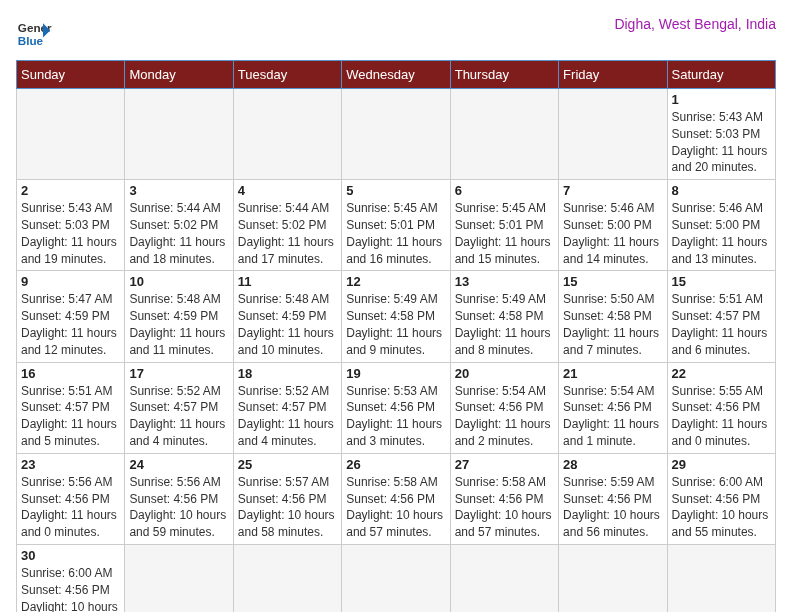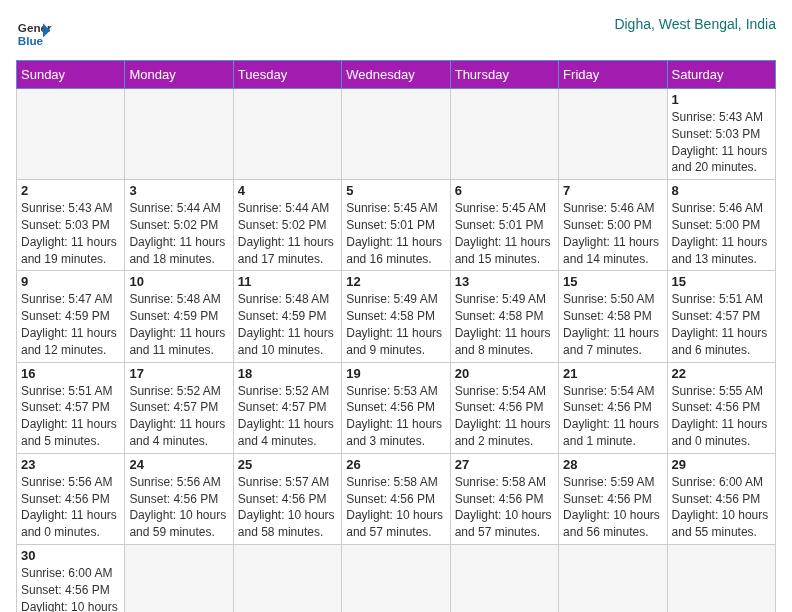--- a/index.html
+++ b/index.html
@@ -28,29 +28,29 @@
     .title-section {
       text-align: right;
     }
     .month-title {
       font-size: 32px;
       color: #222;
       font-weight: normal;
     }
     .subtitle {
       font-size: 14px;
-      color: #0f766e;
+      color: #a21caf;
     }
     .calendar {
       width: 100%;
       border-collapse: collapse;
       font-size: 11px;
     }
     .calendar thead tr th {
-      background-color: #a21caf;
+      background-color: #7f1d1d;
       color: #fff;
       padding: 6px 4px;
       text-align: left;
       font-size: 13px;
       font-weight: normal;
       border: 1px solid #5590cc;
     }
     .calendar tbody tr td {
       border: 1px solid #ccc;
       vertical-align: top;

